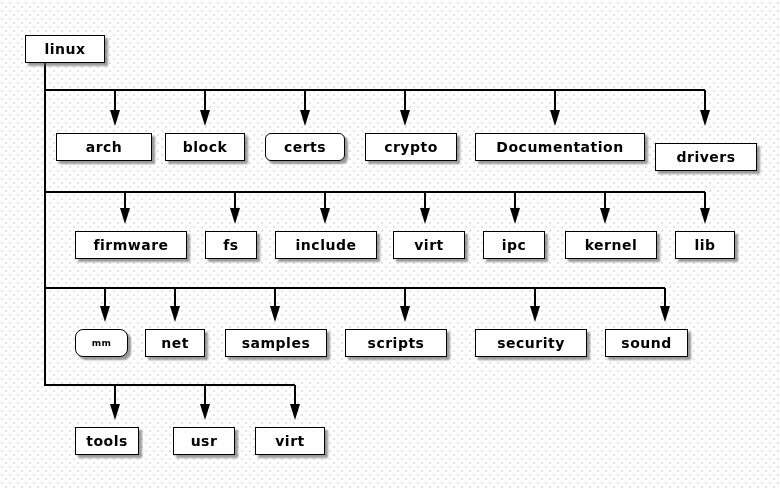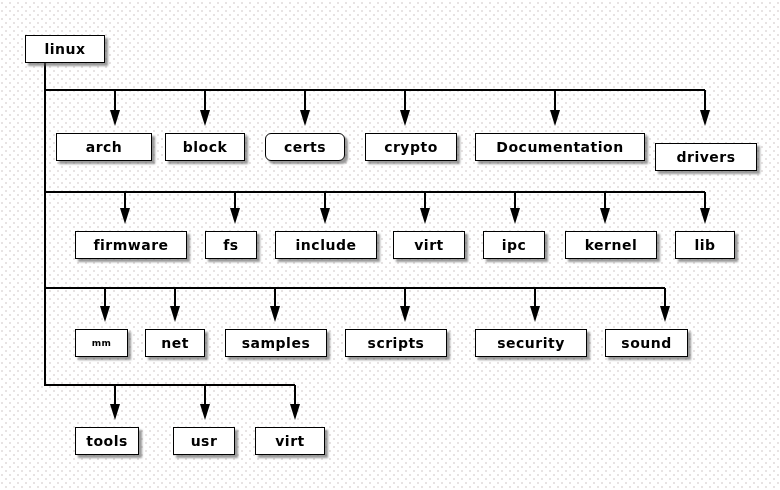--- a/index.html
+++ b/index.html
@@ -32,21 +32,21 @@
     display: flex;
     align-items: center;
     justify-content: center;
     font-size: 14px;
     font-weight: bold;
     color: #000000;
     letter-spacing: 0.5px;
     z-index: 2;
     white-space: nowrap;
   }
-  .node.small { font-size: 9px; letter-spacing: 0.3px; }
+  .node.small { font-size: 9px; letter-spacing: 0.3px; border-radius: 8px; }
 </style>
 </head>
 <body>
 
 <div class="canvas">
   <svg id="connectors" class="connector-layer" viewBox="0 0 780 490" xmlns="http://www.w3.org/2000/svg">
       <line x1="45" y1="62" x2="45" y2="385" stroke="#000000" stroke-width="2"></line>
       <line x1="44" y1="90" x2="705" y2="90" stroke="#000000" stroke-width="2"></line>
       <line x1="115" y1="90" x2="115" y2="115" stroke="#000000" stroke-width="2"></line>
       <polygon points="110,110 120,110 115,126" fill="#000000"></polygon>

